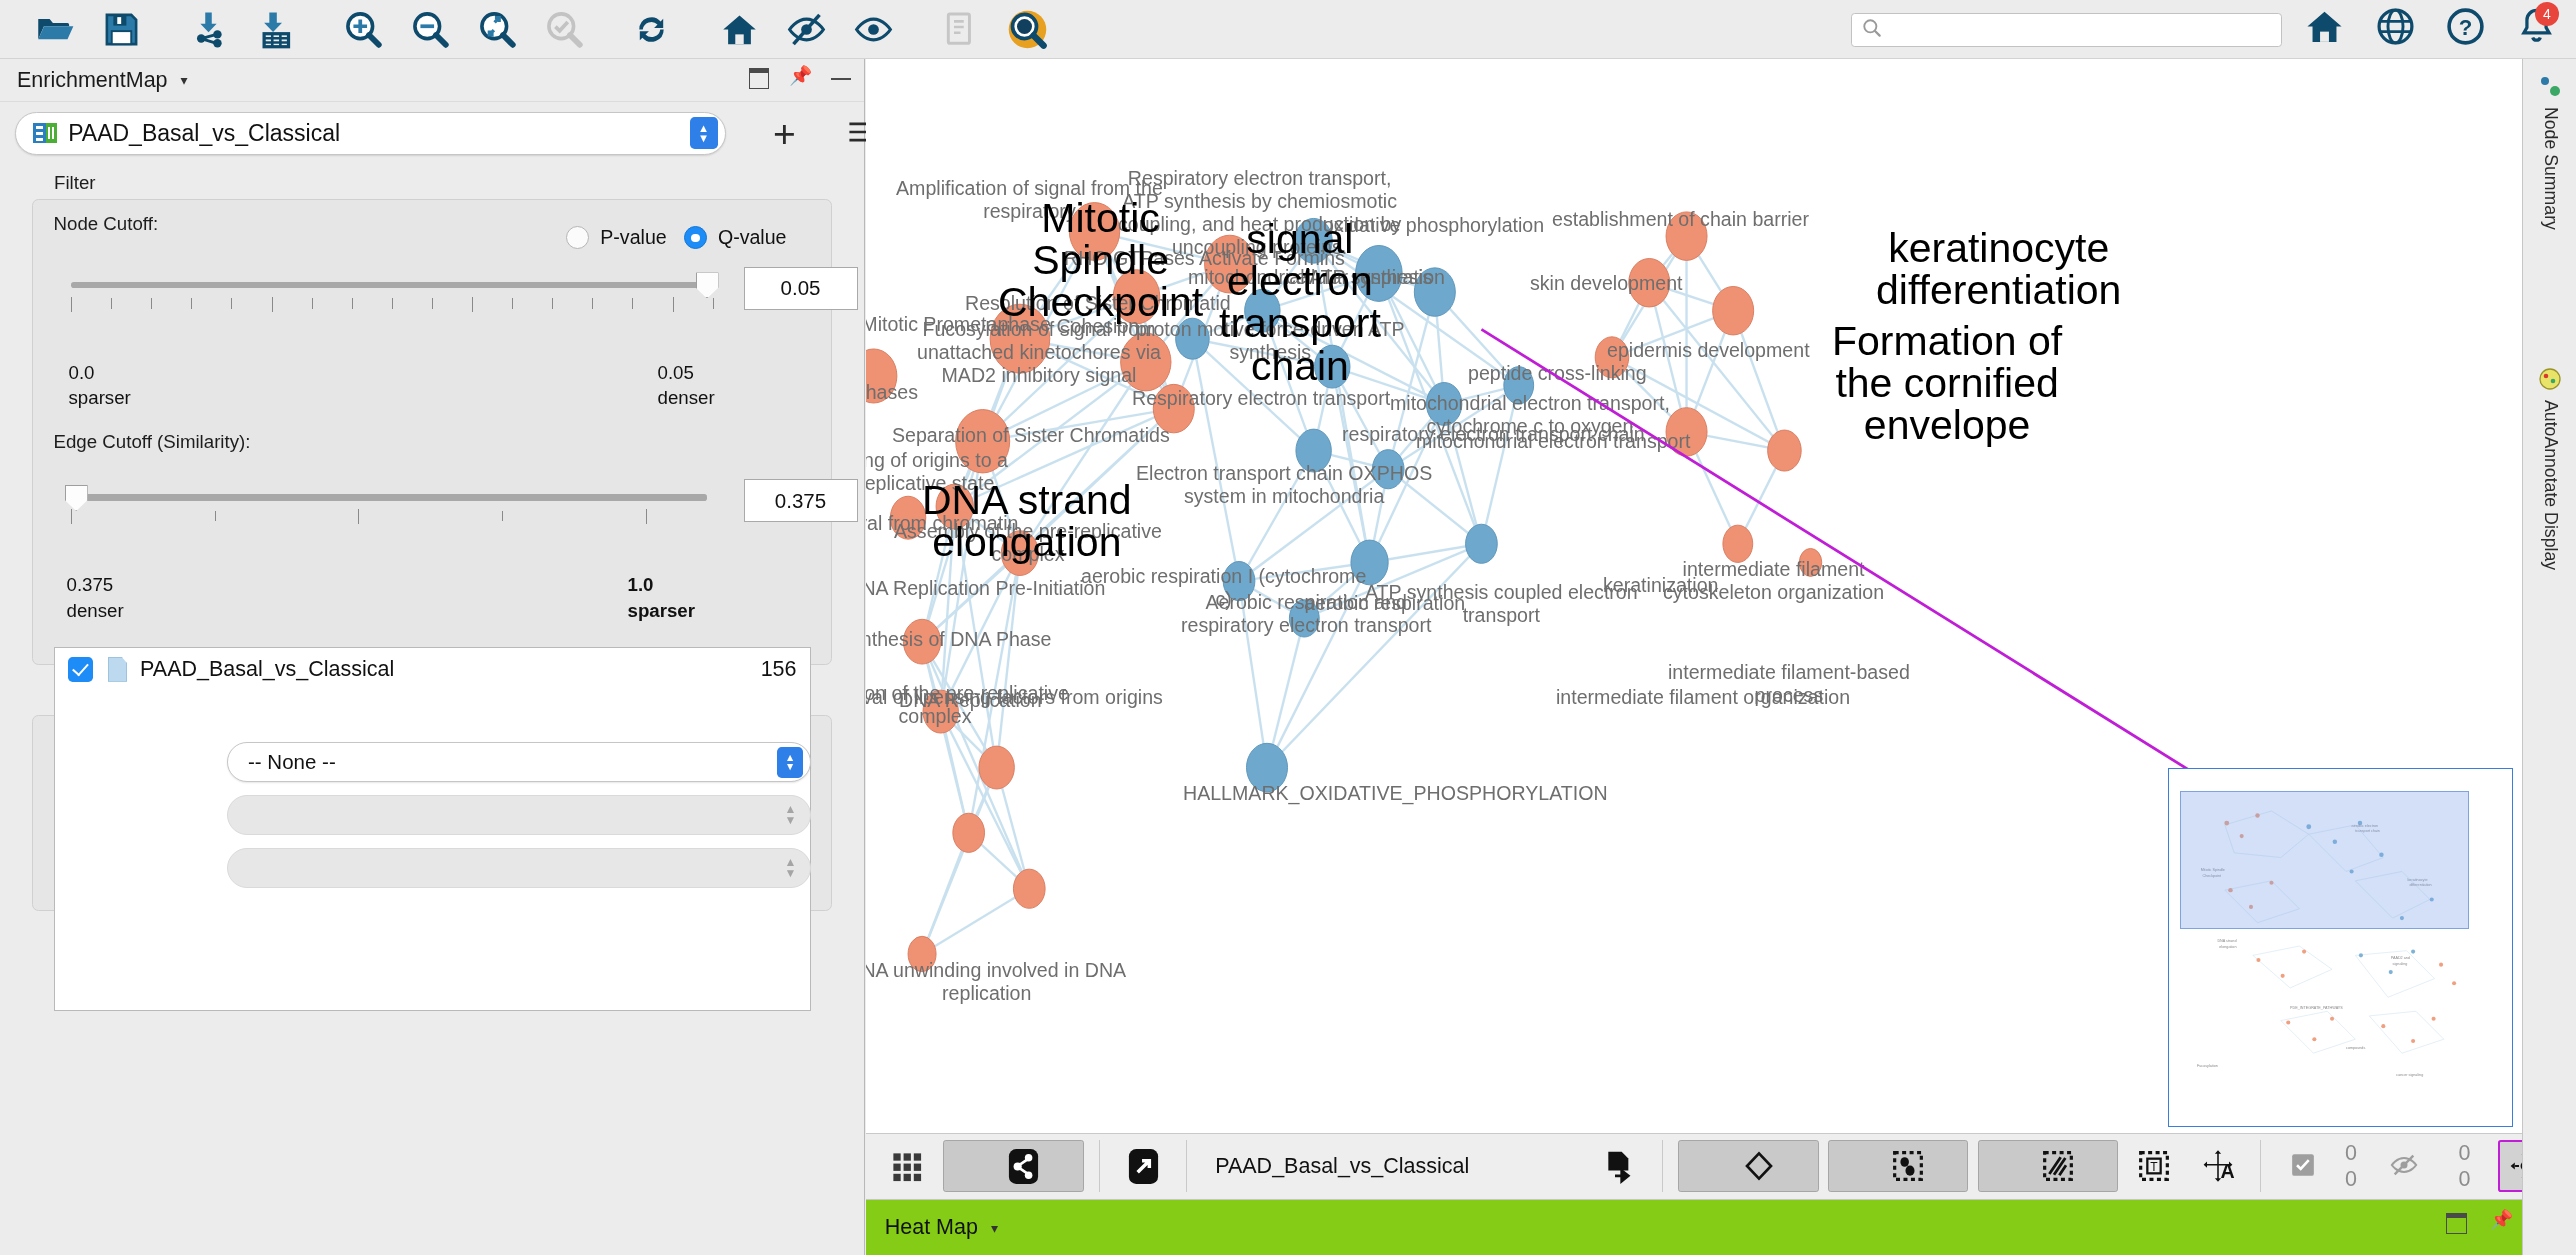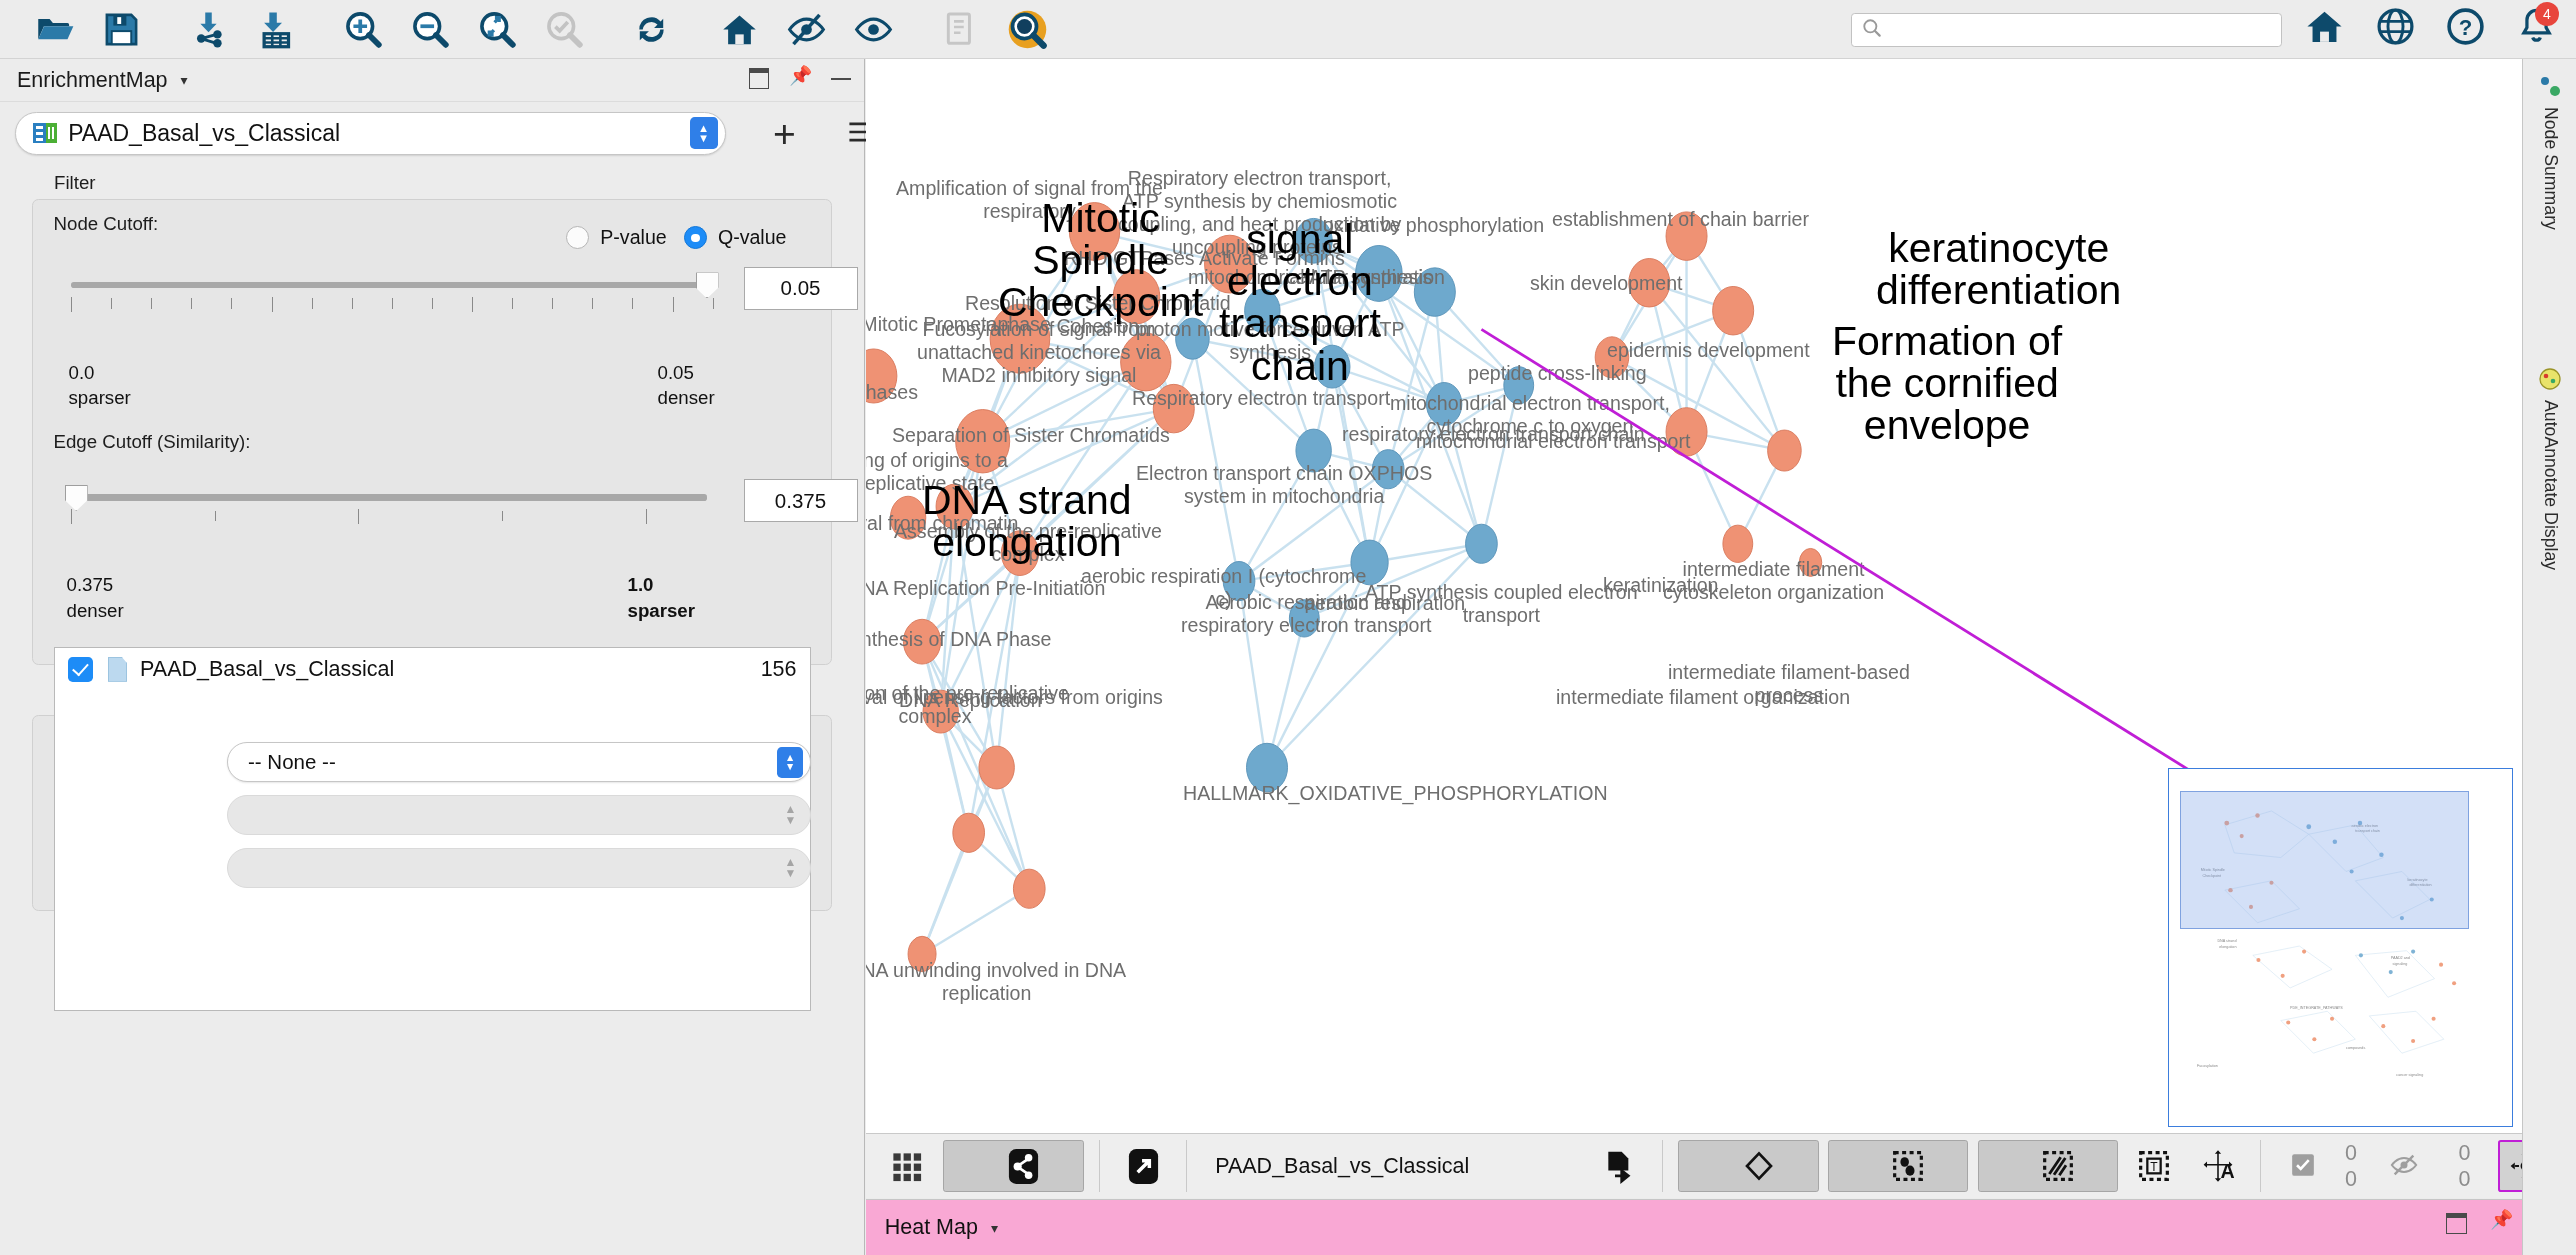--- a/index.html
+++ b/index.html
@@ -259,21 +259,21 @@
   .nb-btn.hi { background: #d2d2d2; border: 2.8px solid #c01ed6; }
   .nb-div { width: 0.9px; height: 52px; background: #c9c9c9; margin: 0 11.2px; }
   #nb-title { margin-left: 17px; font-size: 21.5px; color: #111; }
   .nb-counts { display: flex; align-items: center; font-size: 21.5px; color: #8c8c8c; }
   .nb-counts .col { display: flex; flex-direction: column; line-height: 26px; text-align: center; width: 37px; }
 
   
   #bottom-panel {
     position: absolute; left: 866px; top: 1199px;
     width: 1710px; height: 56px;
-    background: #f9a8d4;
+    background: #84cc16;
     border-top: 0.9px solid #c6c6c6;
     display: flex; align-items: center;
   }
   #bottom-panel .lbl { margin-left: 18.7px; font-size: 21.5px; color: #111; }
   #bottom-panel .caret { margin-left: 13px; font-size: 14px; color: #333; }
   .bp-winbtns { position: absolute; right: 20.5px; top: 13px; display: flex; gap: 24px; }
 
   
   #right-bar {
     position: absolute; right: 0; top: 59px;

